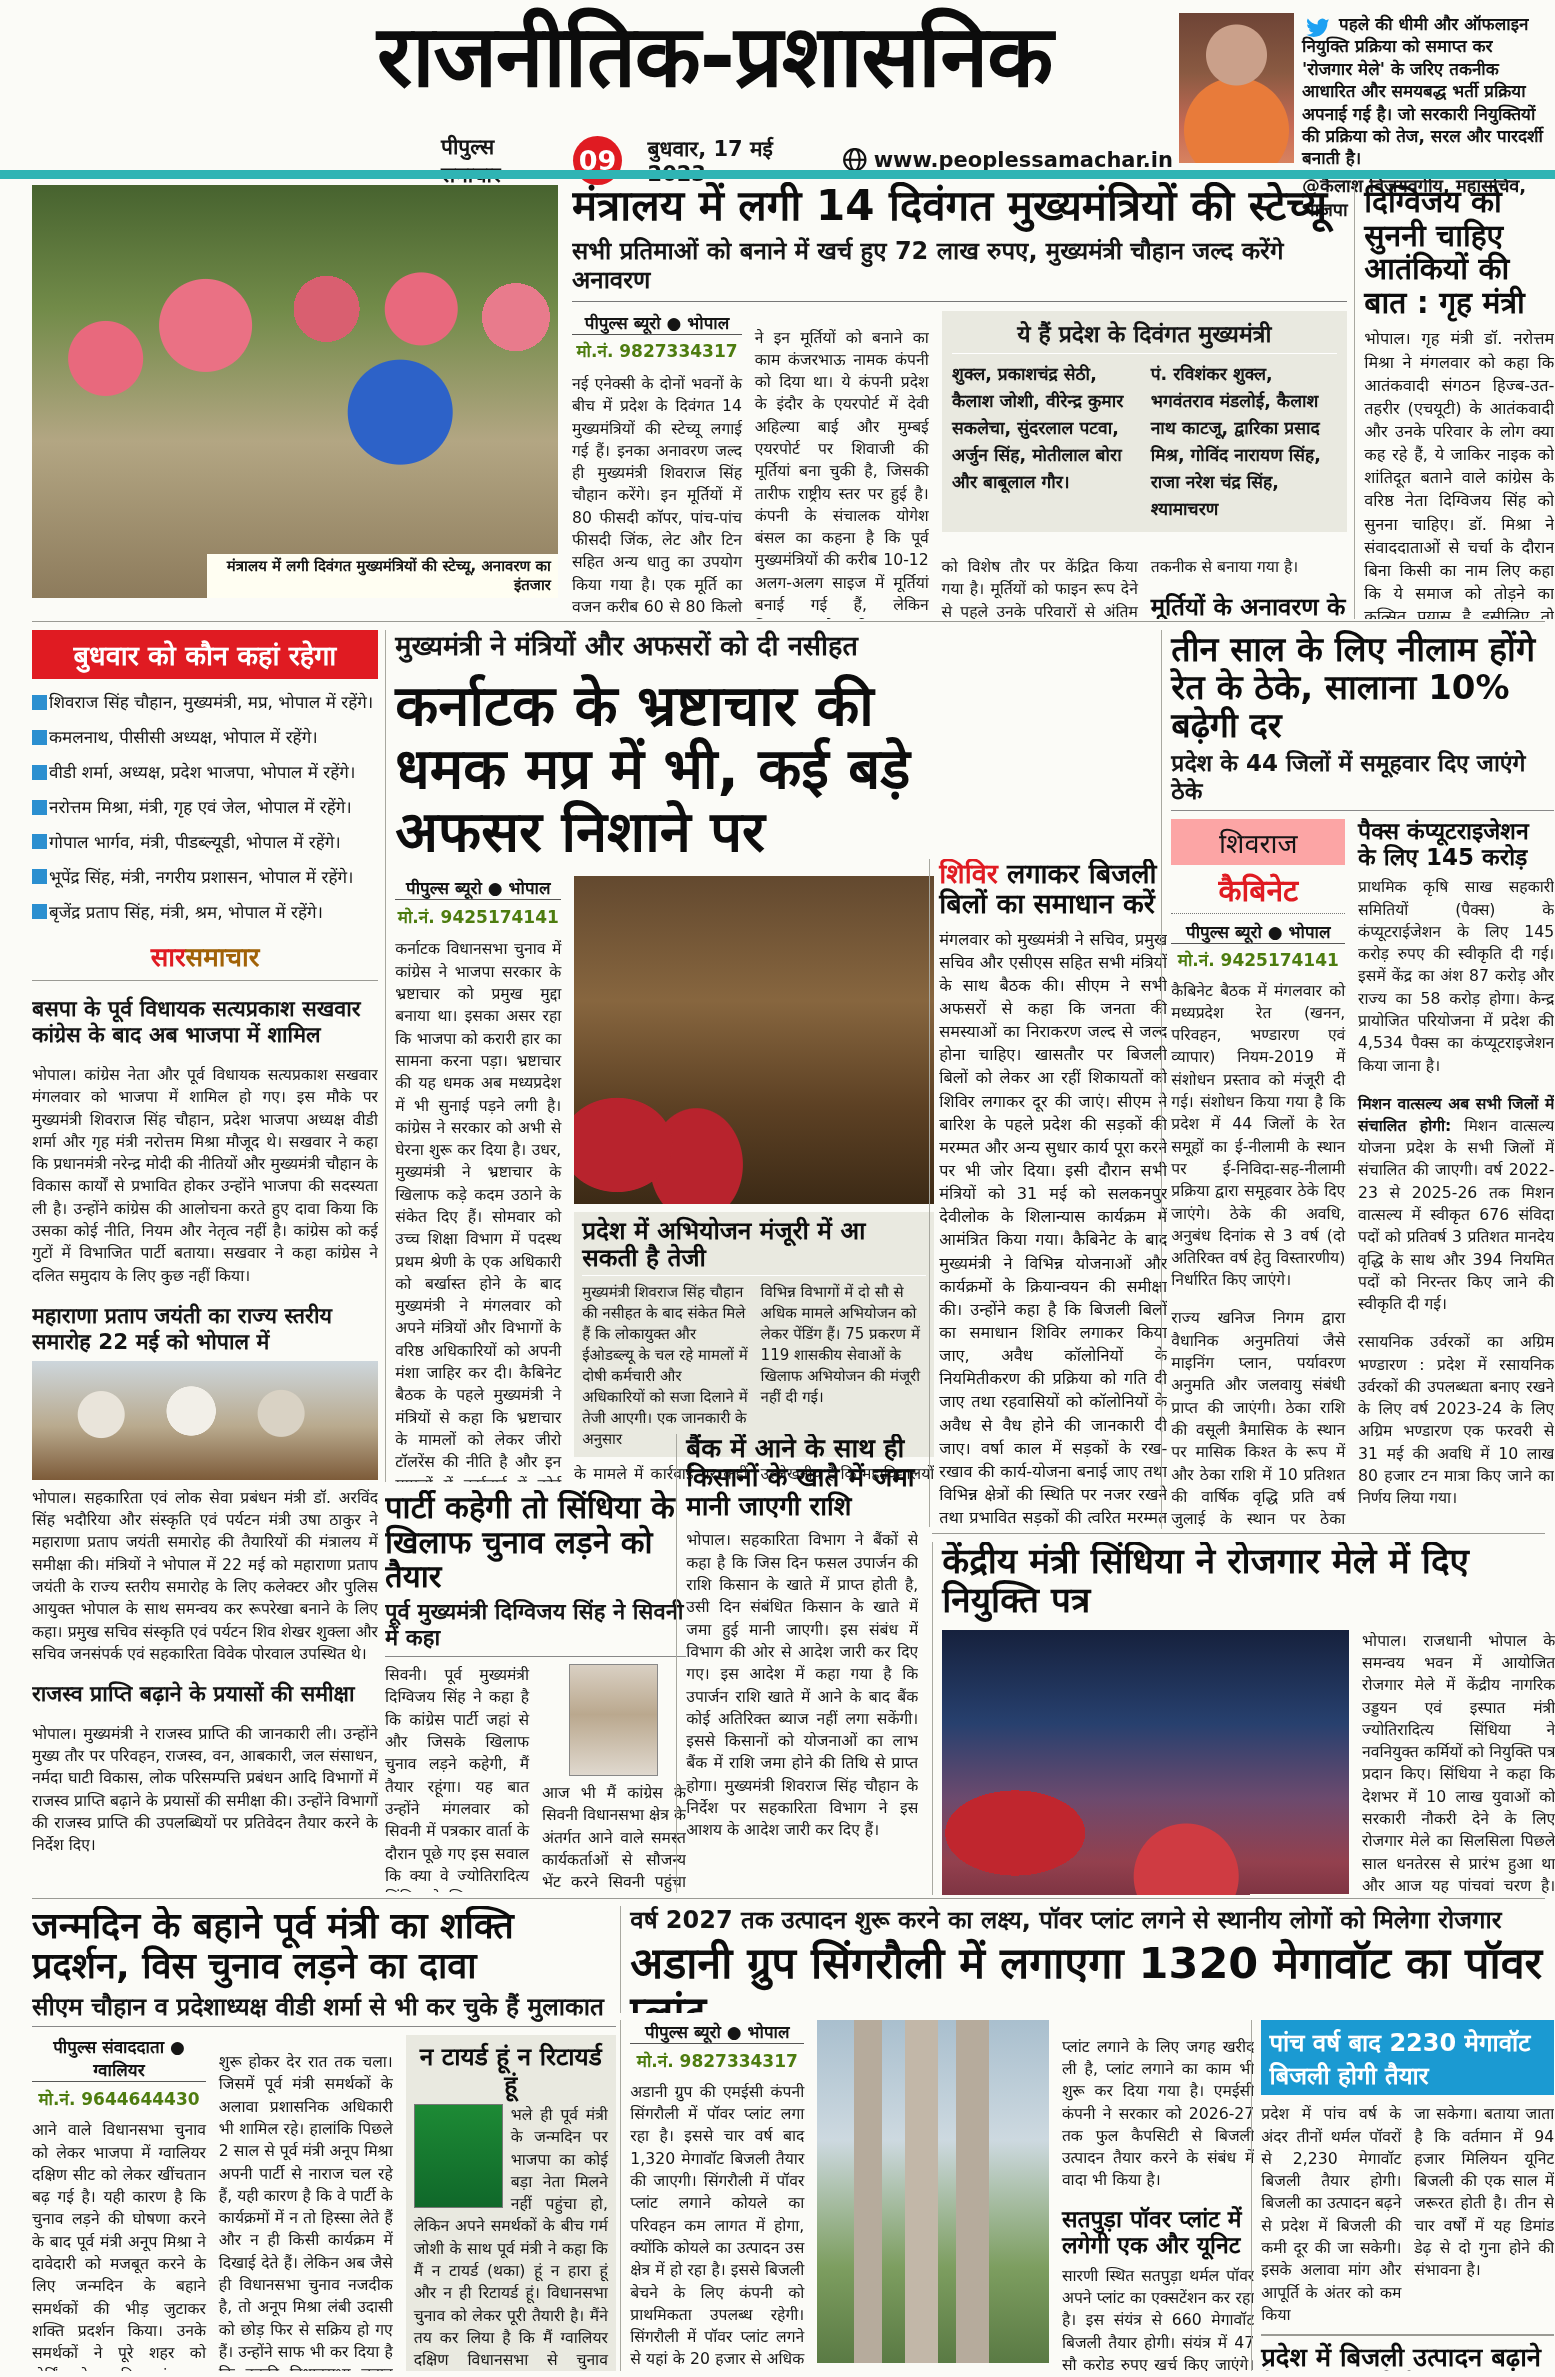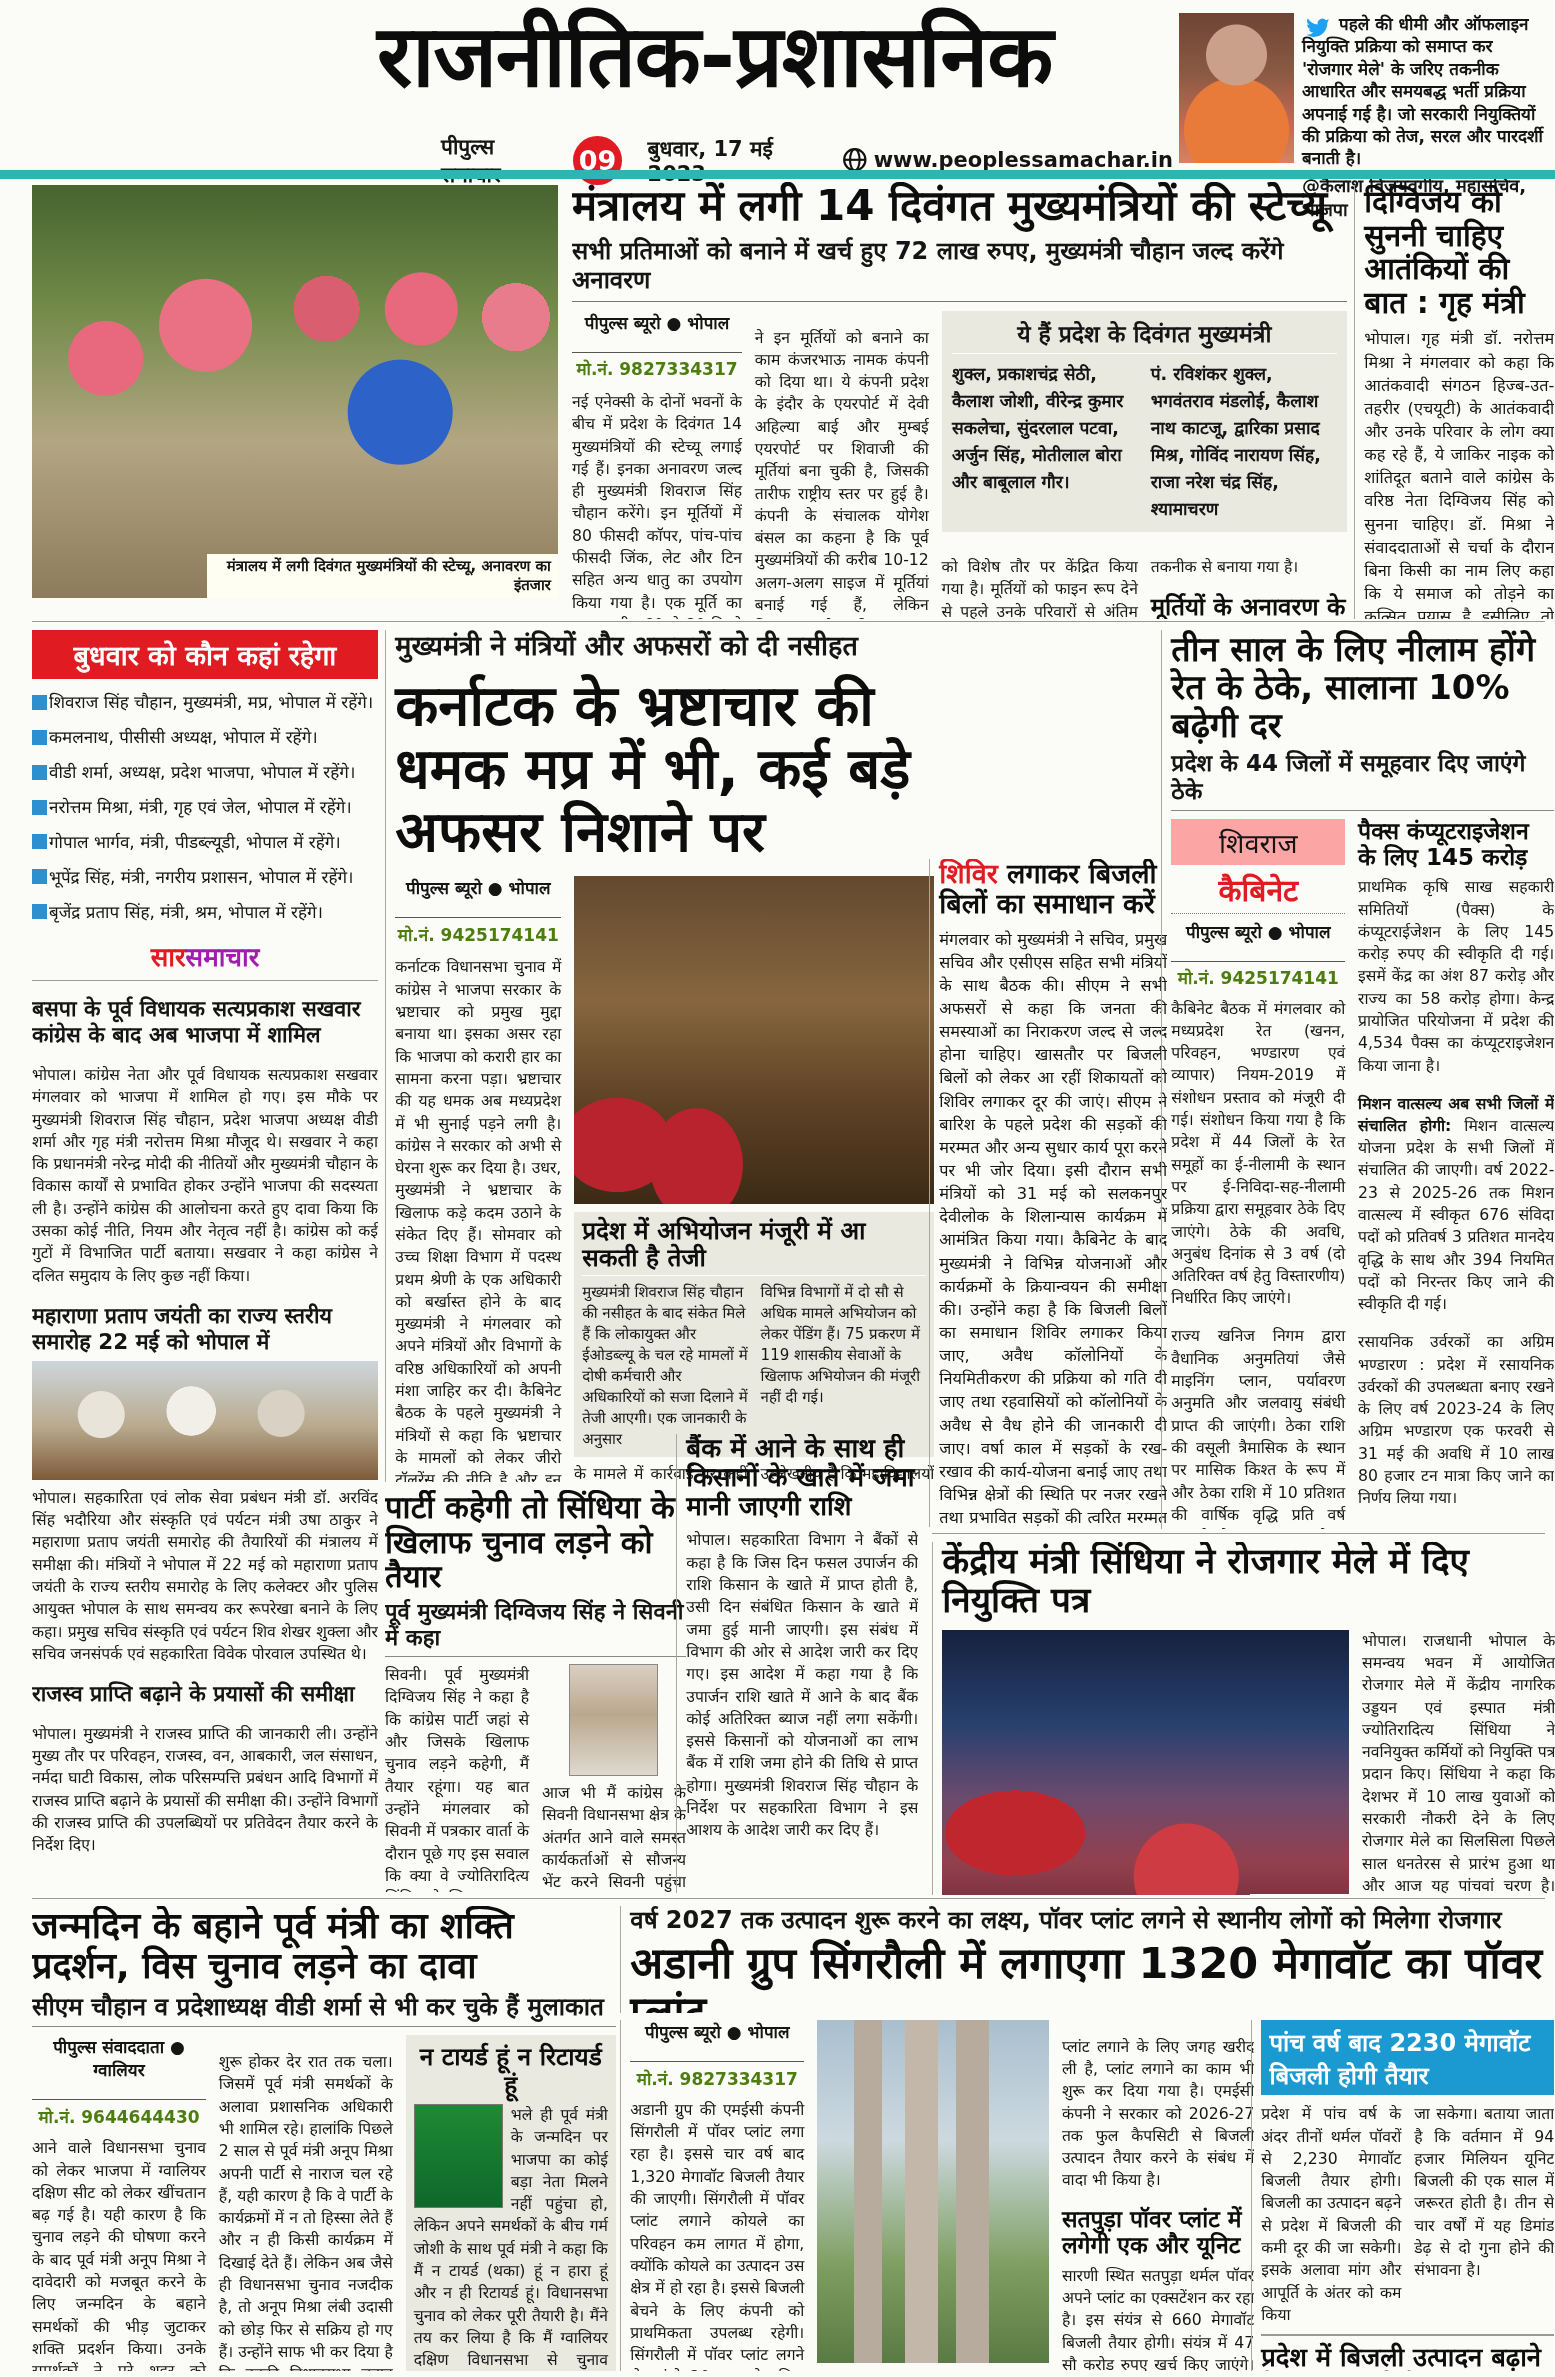--- a/index.html
+++ b/index.html
@@ -21,26 +21,26 @@
       linear-gradient(180deg,#6e4436 0%,#8a5a42 40%,#c56a55 75%,#d8825f 100%);flex:0 0 auto;}
   .tweet-body{position:relative;font-size:17px;line-height:1.32;font-weight:600;}
   .tweet-bird{position:absolute;left:0;top:1.2px;width:30px;height:25.6px;}
   .tweet-text{text-indent:37px;}
   .tweet-attr{margin-top:4.6px;font-size:18px;font-weight:800;}
   .teal-bar{left:0;top:170px;width:1555px;height:9.3px;background:#2fb4b4;}
   .hrule{background:#9a9a94;height:1.2px;}
   
   .hl{font-weight:800;color:#0d0d0d;line-height:1.12;}
   .subhl{font-weight:700;line-height:1.2;}
-  .byline{font-weight:800;font-size:17px;text-align:center;border-bottom:1.7px solid #555;padding-bottom:18px;}
+  .byline{font-weight:800;font-size:17px;text-align:center;border-bottom:1.7px solid #555;padding-bottom:0;}
   .phone{font-weight:700;font-size:17px;text-align:center;color:#4d7c0f;margin-top:4.6px;}
   .body-txt{font-size:15.7px;line-height:1.42;text-align:justify;}
   .cols{display:flex;gap:12.8px;}
   .red{color:#e01b22;}
-  .blue{color:#a21caf;}
+  .blue{color:#a16207;}
   .caption-strip{position:absolute;right:0;bottom:0;background:#fffef2;font-size:15px;font-weight:700;padding:3.5px 7px;line-height:1.25;max-width:64%;text-align:right;}
   .graybox{background:#e9e9e0;}
   
   .ph{background:#ccc;}
   .photoA{background:
       radial-gradient(circle at 14% 42%,#e8697d 0 37px,transparent 38px),
       radial-gradient(circle at 33% 34%,#ea7184 0 46px,transparent 47px),
       radial-gradient(circle at 56% 30%,#d95f70 0 33px,transparent 33px),
       radial-gradient(circle at 74% 30%,#e8697d 0 36px,transparent 37px),
       radial-gradient(circle at 92% 32%,#e87b8c 0 34px,transparent 34px),

